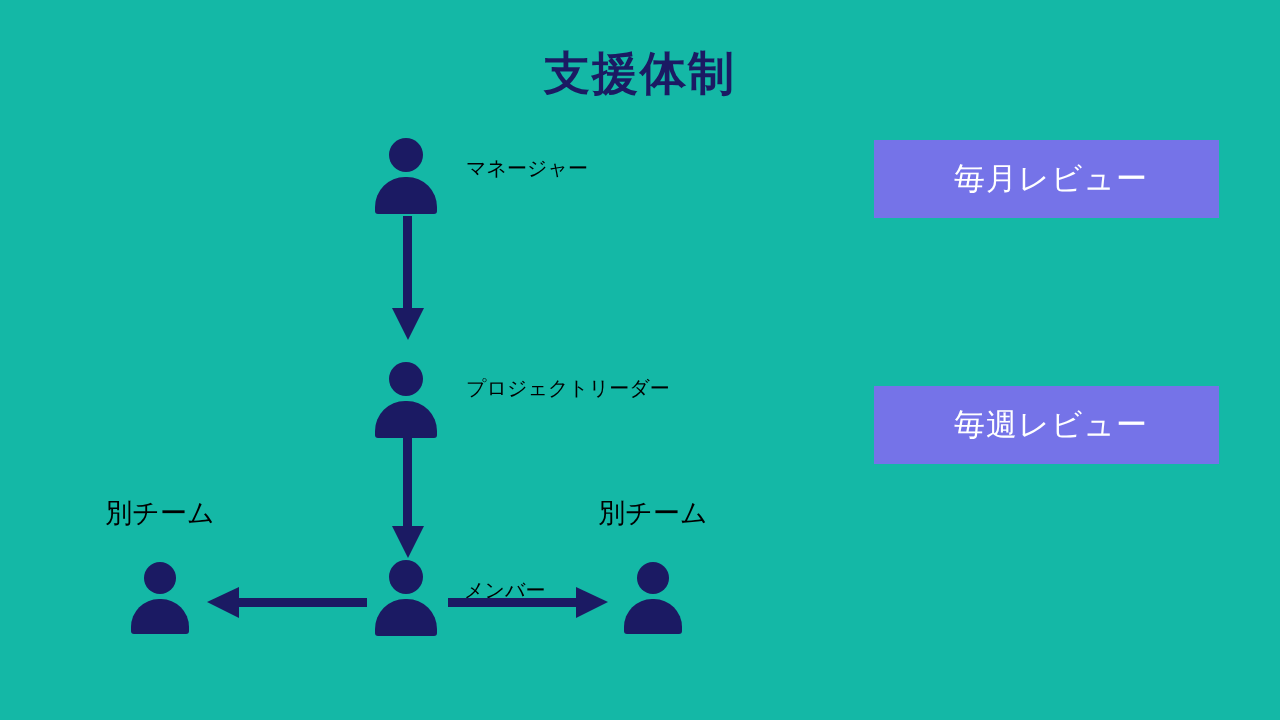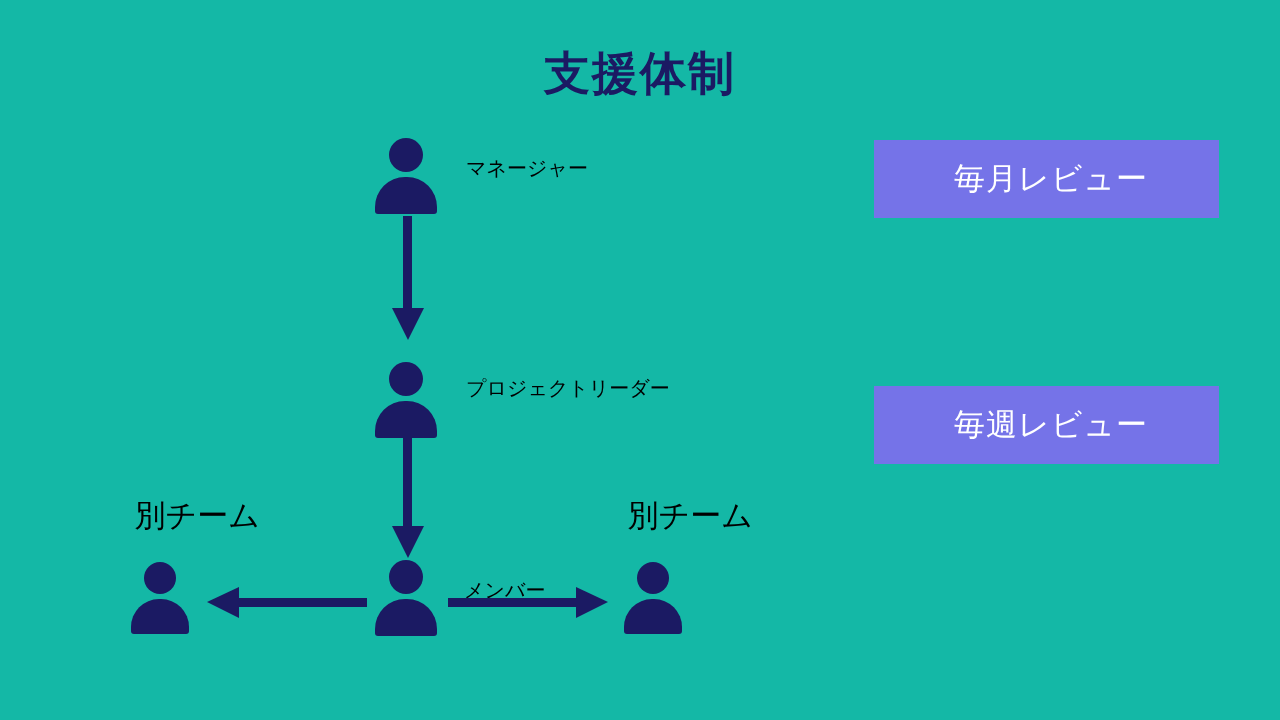--- a/index.html
+++ b/index.html
@@ -76,24 +76,24 @@
   
   .role-label {
     position: absolute;
     font-size: 20px;
     color: #000000;
     white-space: nowrap;
     line-height: 1;
   }
   .team-label {
     position: absolute;
-    font-size: 31px;
+    font-size: 27px;
     color: #000000;
     white-space: nowrap;
-    text-align: right;
+    text-align: center;
     line-height: 1;
   }
 
   
   .arrow-svg {
     position: absolute;
     overflow: visible;
   }
 
   

